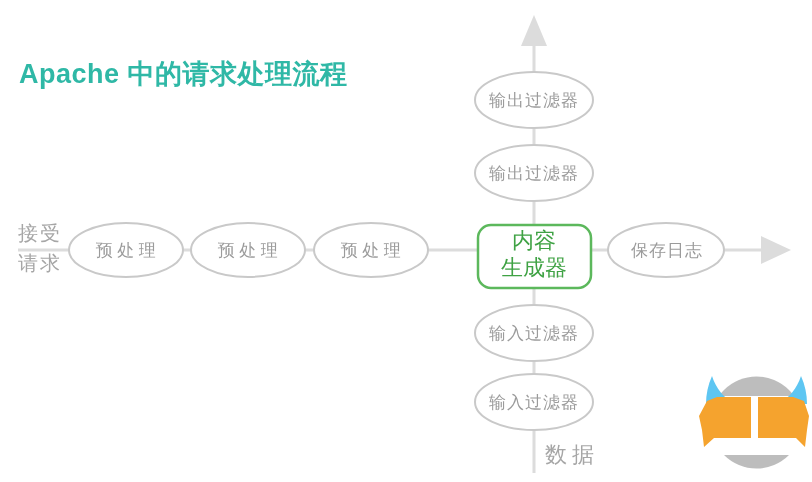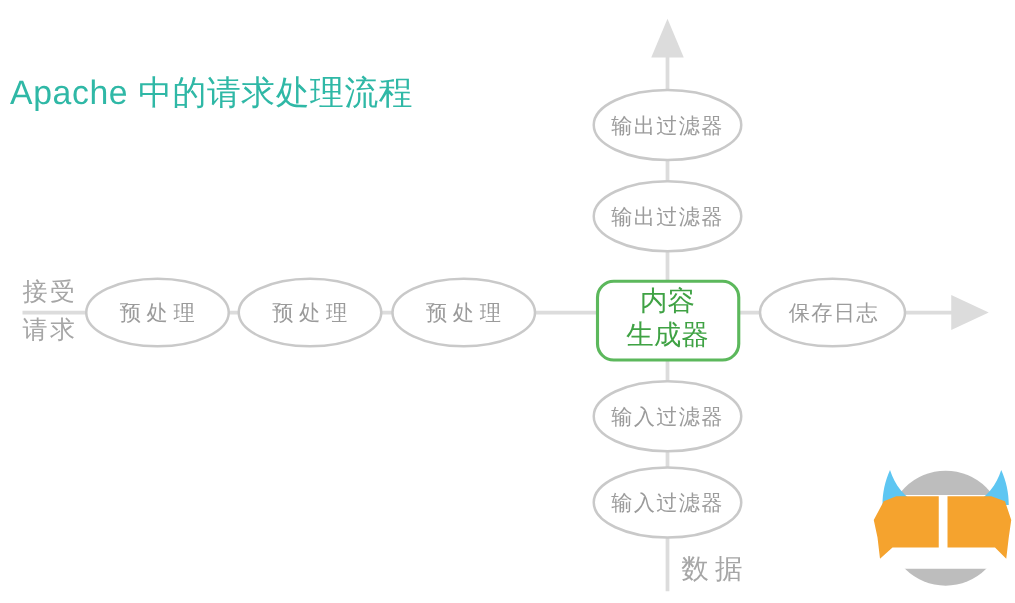--- a/index.html
+++ b/index.html
@@ -5,23 +5,23 @@
   html,body{margin:0;padding:0;background:#ffffff;}
   .canvas{
     position:relative;
     width:812px;height:482px;
     background:#ffffff;
     overflow:hidden;
     font-family:"Liberation Sans","DejaVu Sans",sans-serif;
   }
   .title{
     position:absolute;
-    left:8px;top:56px;
+    left:19px;top:56px;
     font-size:27px;
-    font-weight:400;
+    font-weight:700;
     color:#2fb8a6;
     letter-spacing:0.5px;
     white-space:nowrap;
   }
   svg{position:absolute;left:0;top:0;}
   svg text{
     font-family:"Liberation Sans","DejaVu Sans",sans-serif;
   }
   .node-label{
     font-size:17px;

